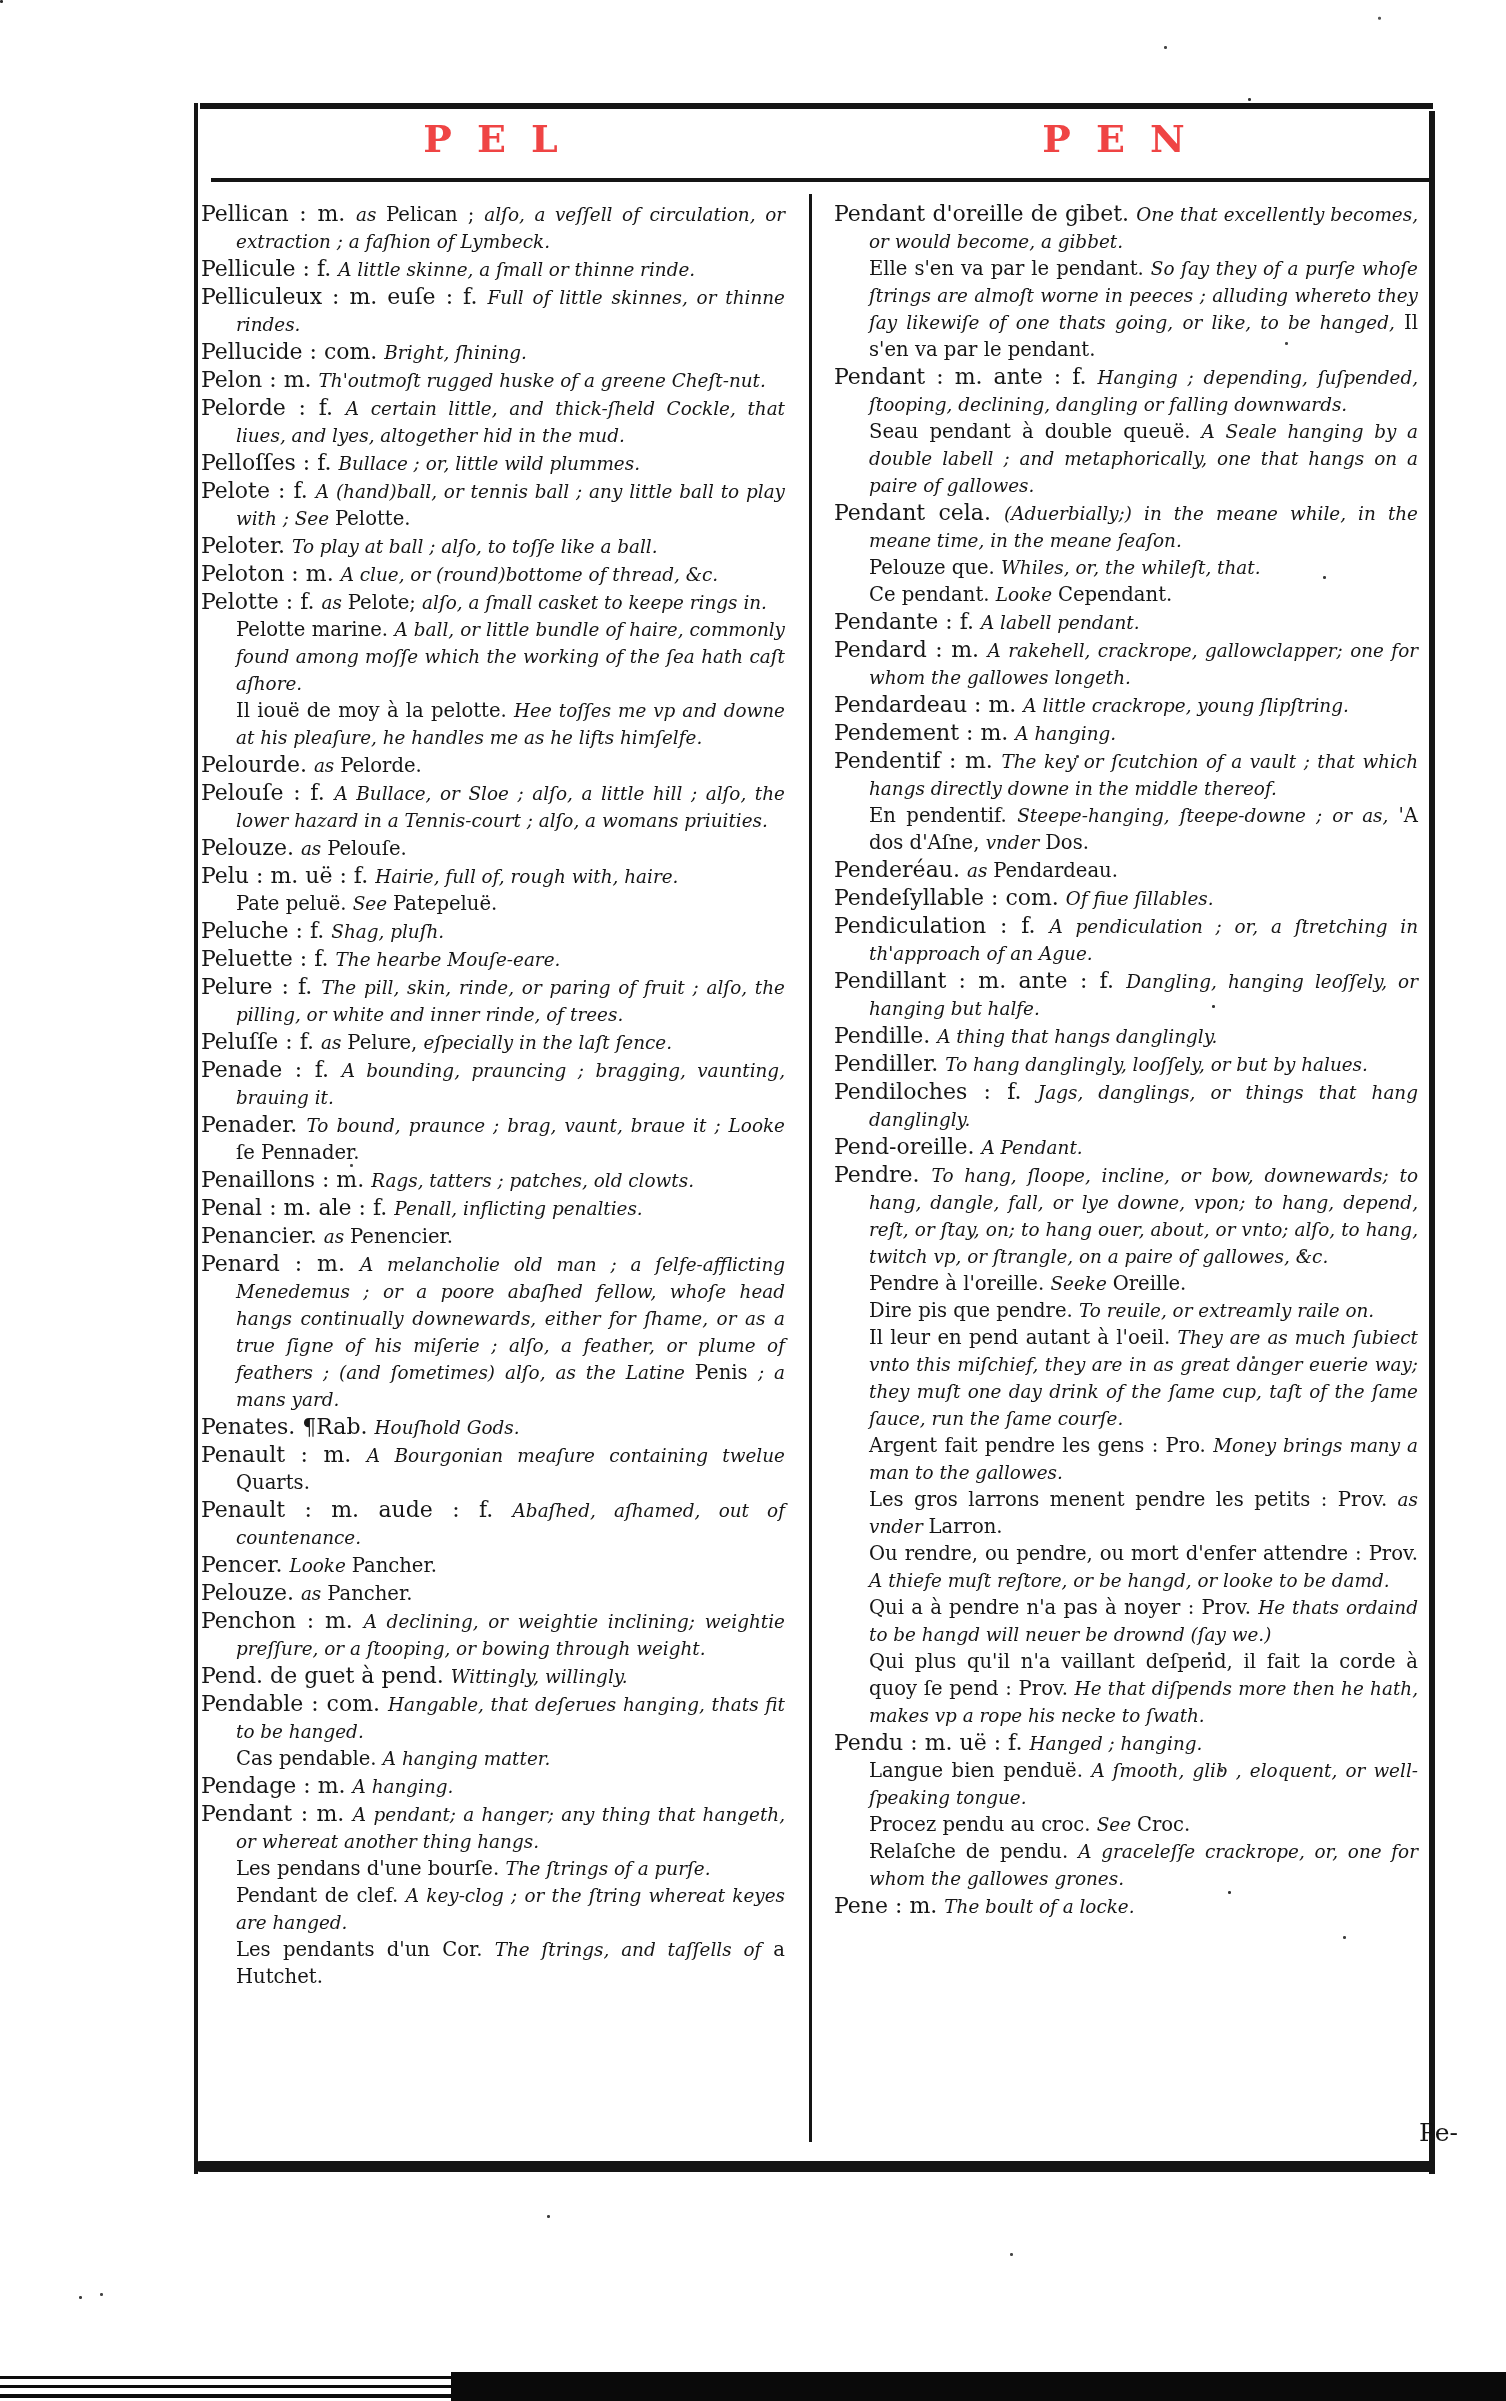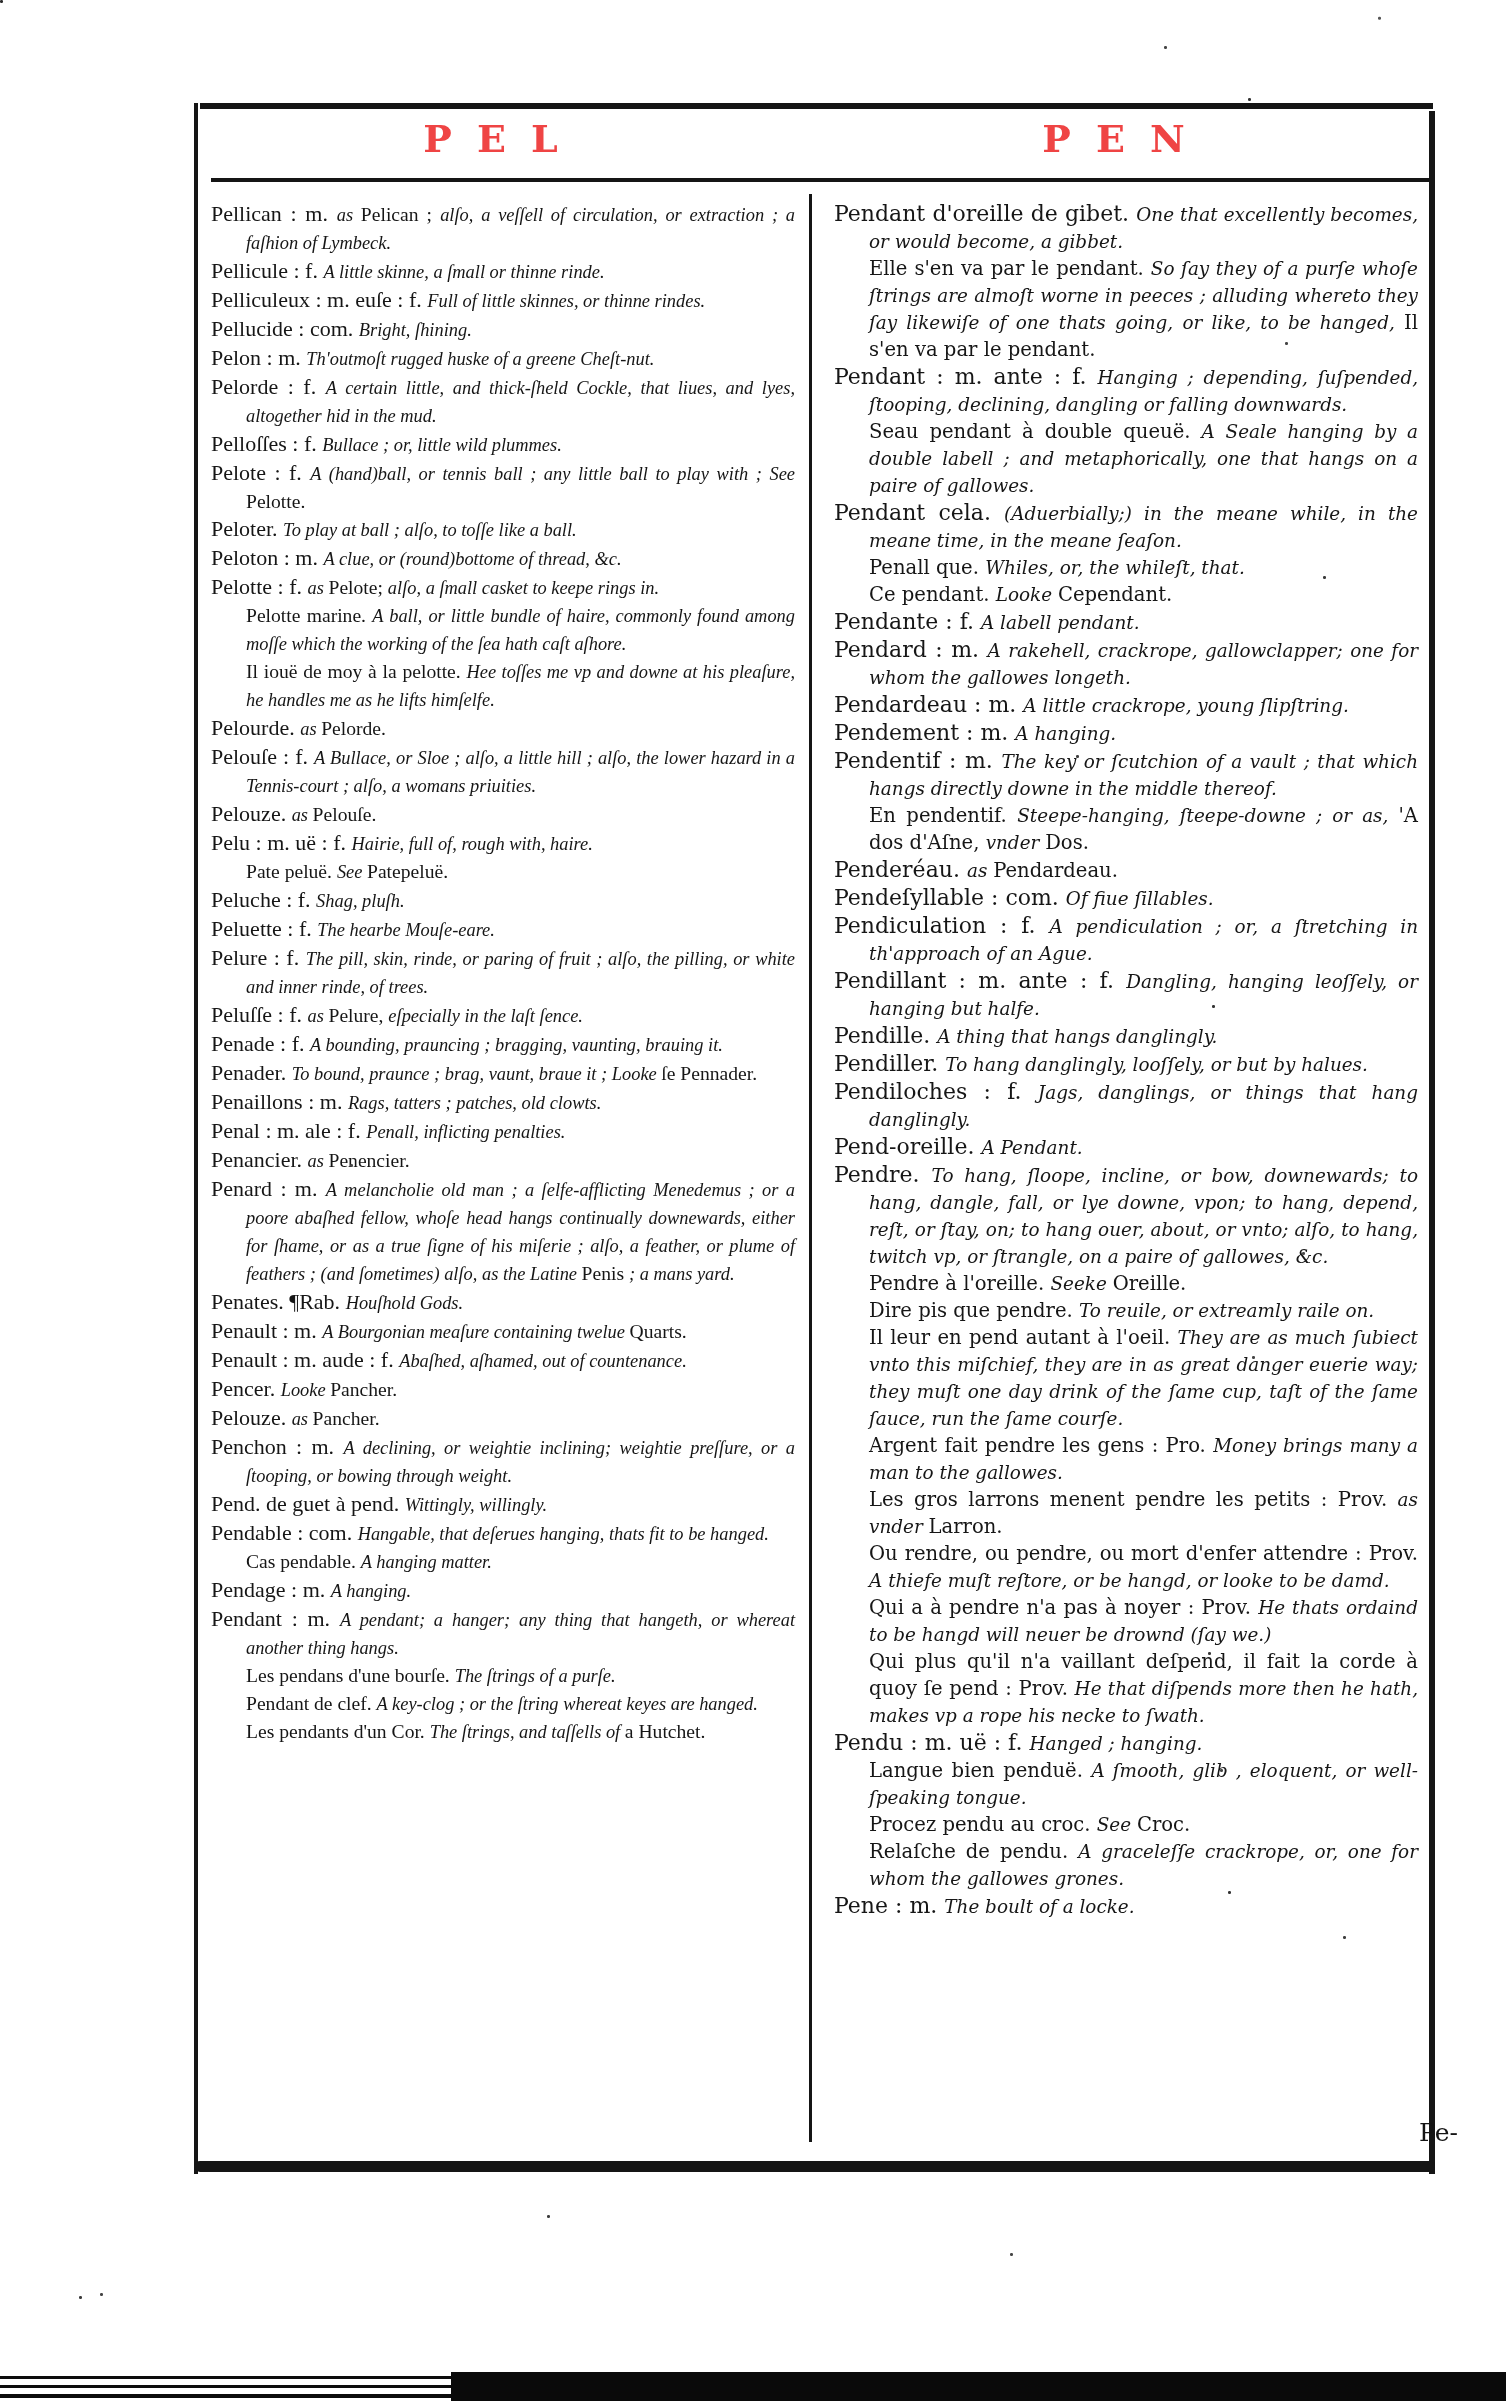--- a/index.html
+++ b/index.html
@@ -51,21 +51,21 @@
 <div class="rule" style="left:200px;top:103px;width:1233px;height:5.8px;"></div>
 <div class="rule" style="left:211px;top:178px;width:1220px;height:4.2px;"></div>
 <div class="rule" style="left:194px;top:103px;width:4.2px;height:2071px;"></div>
 <div class="rule" style="left:1429px;top:111px;width:5.8px;height:2063px;"></div>
 <div class="rule" style="left:195px;top:2161px;width:1240px;height:11px;border-radius:5px;"></div>
 <div class="rule" style="left:809px;top:194px;width:3.3px;height:1948px;"></div>
 
 <div class="page-header" style="left:211px;width:584px;">PEL</div>
 <div class="page-header" style="left:834px;width:584px;">PEN</div>
 
-<div class="column" style="left:211px;font-family:Liberation Serif, serif;">
+<div class="column" style="left:201px;">
     <p class="entry"><span class="rm head">Pellican : m. </span><span class="it">as </span><span class="rm">Pelican ; </span><span class="it">alſo, a veſſell of circulation, or extraction ; a faſhion of Lymbeck.</span></p>
     <p class="entry"><span class="rm head">Pellicule : f. </span><span class="it">A little skinne, a ſmall or thinne rinde.</span></p>
     <p class="entry"><span class="rm head">Pelliculeux : m. euſe : f. </span><span class="it">Full of little skinnes, or thinne rindes.</span></p>
     <p class="entry"><span class="rm head">Pellucide : com. </span><span class="it">Bright, ſhining.</span></p>
     <p class="entry"><span class="rm head">Pelon : m. </span><span class="it">Th'outmoſt rugged huske of a greene Cheſt-nut.</span></p>
     <p class="entry"><span class="rm head">Pelorde : f. </span><span class="it">A certain little, and thick-ſheld Cockle, that liues, and lyes, altogether hid in the mud.</span></p>
     <p class="entry"><span class="rm head">Pelloſſes : f. </span><span class="it">Bullace ; or, little wild plummes.</span></p>
     <p class="entry"><span class="rm head">Pelote : f. </span><span class="it">A (hand)ball, or tennis ball ; any little ball to play with ; See </span><span class="rm">Pelotte.</span></p>
     <p class="entry"><span class="rm head">Peloter. </span><span class="it">To play at ball ; alſo, to toſſe like a ball.</span></p>
     <p class="entry"><span class="rm head">Peloton : m. </span><span class="it">A clue, or (round)bottome of thread, &amp;c.</span></p>
@@ -101,21 +101,21 @@
     <p class="sub"><span class="rm">Les pendans d'une bourſe. </span><span class="it">The ſtrings of a purſe.</span></p>
     <p class="sub"><span class="rm">Pendant de clef. </span><span class="it">A key-clog ; or the ſtring whereat keyes are hanged.</span></p>
     <p class="sub"><span class="rm">Les pendants d'un Cor. </span><span class="it">The ſtrings, and taſſells of </span><span class="rm">a Hutchet.</span></p>
   </div>
 <div class="column" style="left:834px;">
     <p class="entry"><span class="rm head">Pendant d'oreille de gibet. </span><span class="it">One that excellently becomes, or would become, a gibbet.</span></p>
     <p class="sub"><span class="rm">Elle s'en va par le pendant. </span><span class="it">So ſay they of a purſe whoſe ſtrings are almoſt worne in peeces ; alluding whereto they ſay likewiſe of one thats going, or like, to be hanged, </span><span class="rm">Il s'en va par le pendant.</span></p>
     <p class="entry"><span class="rm head">Pendant : m. ante : f. </span><span class="it">Hanging ; depending, ſuſpended, ſtooping, declining, dangling or falling downwards.</span></p>
     <p class="sub"><span class="rm">Seau pendant à double queuë. </span><span class="it">A Seale hanging by a double labell ; and metaphorically, one that hangs on a paire of gallowes.</span></p>
     <p class="entry"><span class="rm head">Pendant cela. </span><span class="it">(Aduerbially;) in the meane while, in the meane time, in the meane ſeaſon.</span></p>
-    <p class="sub"><span class="rm">Penall que. </span><span class="it">Whiles, or, the whileſt, that.</span></p>
+    <p class="sub"><span class="rm">Pelouze que. </span><span class="it">Whiles, or, the whileſt, that.</span></p>
     <p class="sub"><span class="rm">Ce pendant. </span><span class="it">Looke </span><span class="rm">Cependant.</span></p>
     <p class="entry"><span class="rm head">Pendante : f. </span><span class="it">A labell pendant.</span></p>
     <p class="entry"><span class="rm head">Pendard : m. </span><span class="it">A rakehell, crackrope, gallowclapper; one for whom the gallowes longeth.</span></p>
     <p class="entry"><span class="rm head">Pendardeau : m. </span><span class="it">A little crackrope, young ſlipſtring.</span></p>
     <p class="entry"><span class="rm head">Pendement : m. </span><span class="it">A hanging.</span></p>
     <p class="entry"><span class="rm head">Pendentif : m. </span><span class="it">The key or ſcutchion of a vault ; that which hangs directly downe in the middle thereof.</span></p>
     <p class="sub"><span class="rm">En pendentif. </span><span class="it">Steepe-hanging, ſteepe-downe ; or as, </span><span class="rm">'A dos d'Aſne, </span><span class="it">vnder </span><span class="rm">Dos.</span></p>
     <p class="entry"><span class="rm head">Penderéau. </span><span class="it">as </span><span class="rm">Pendardeau.</span></p>
     <p class="entry"><span class="rm head">Pendeſyllable : com. </span><span class="it">Of fiue ſillables.</span></p>
     <p class="entry"><span class="rm head">Pendiculation : f. </span><span class="it">A pendiculation ; or, a ſtretching in th'approach of an Ague.</span></p>

